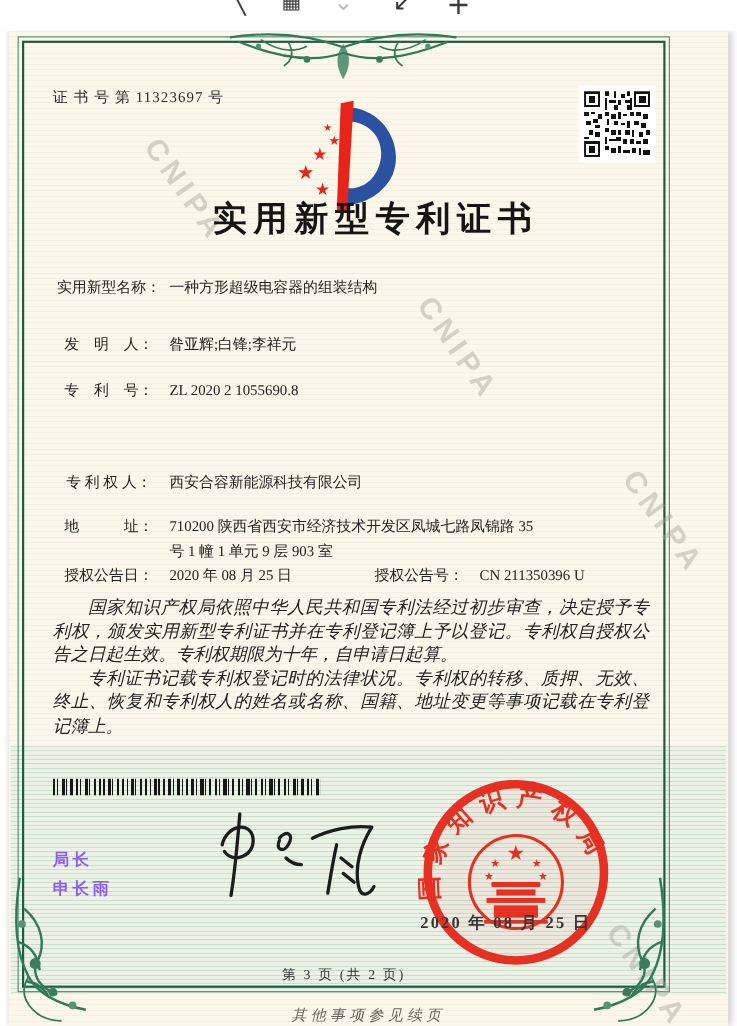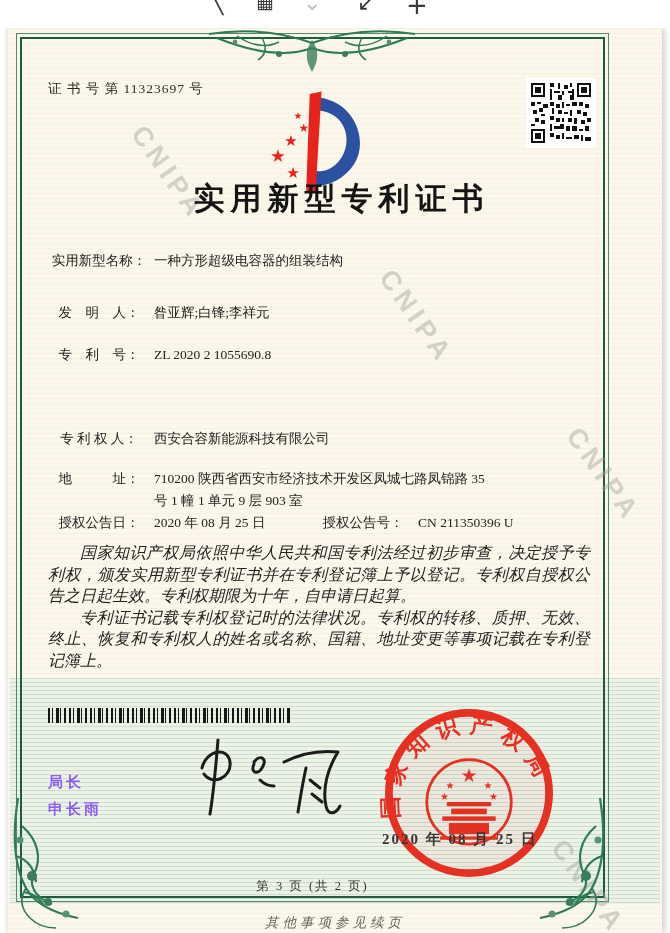--- a/index.html
+++ b/index.html
@@ -190,21 +190,21 @@
       <div class="frow" style="top:402px">
         <span class="lbl">专 利 权 人：</span><span class="val">西安合容新能源科技有限公司</span>
       </div>
       <div class="frow" style="top:442px">
         <span class="lbl">地　　　址：</span><span class="val">710200 陕西省西安市经济技术开发区凤城七路凤锦路 35</span>
       </div>
       <div class="addr-val2">号 1 幢 1 单元 9 层 903 室</div>
       <div class="frow" style="top:486px">
         <span class="lbl">授权公告日：</span><span class="val">2020 年 08 月 25 日</span>
       </div>
-      <div class="frow" style="top:486px; left:304px">
+      <div class="frow" style="top:486px; left:322px">
         <span class="lbl">授权公告号：</span><span class="val">CN 211350396 U</span>
       </div>
 
       <div class="paras">
         <p>国家知识产权局依照中华人民共和国专利法经过初步审查，决定授予专利权，颁发实用新型专利证书并在专利登记簿上予以登记。专利权自授权公告之日起生效。专利权期限为十年，自申请日起算。</p>
         <p>专利证书记载专利权登记时的法律状况。专利权的转移、质押、无效、终止、恢复和专利权人的姓名或名称、国籍、地址变更等事项记载在专利登记簿上。</p>
       </div>
 
       <div class="barcode"></div>
 

